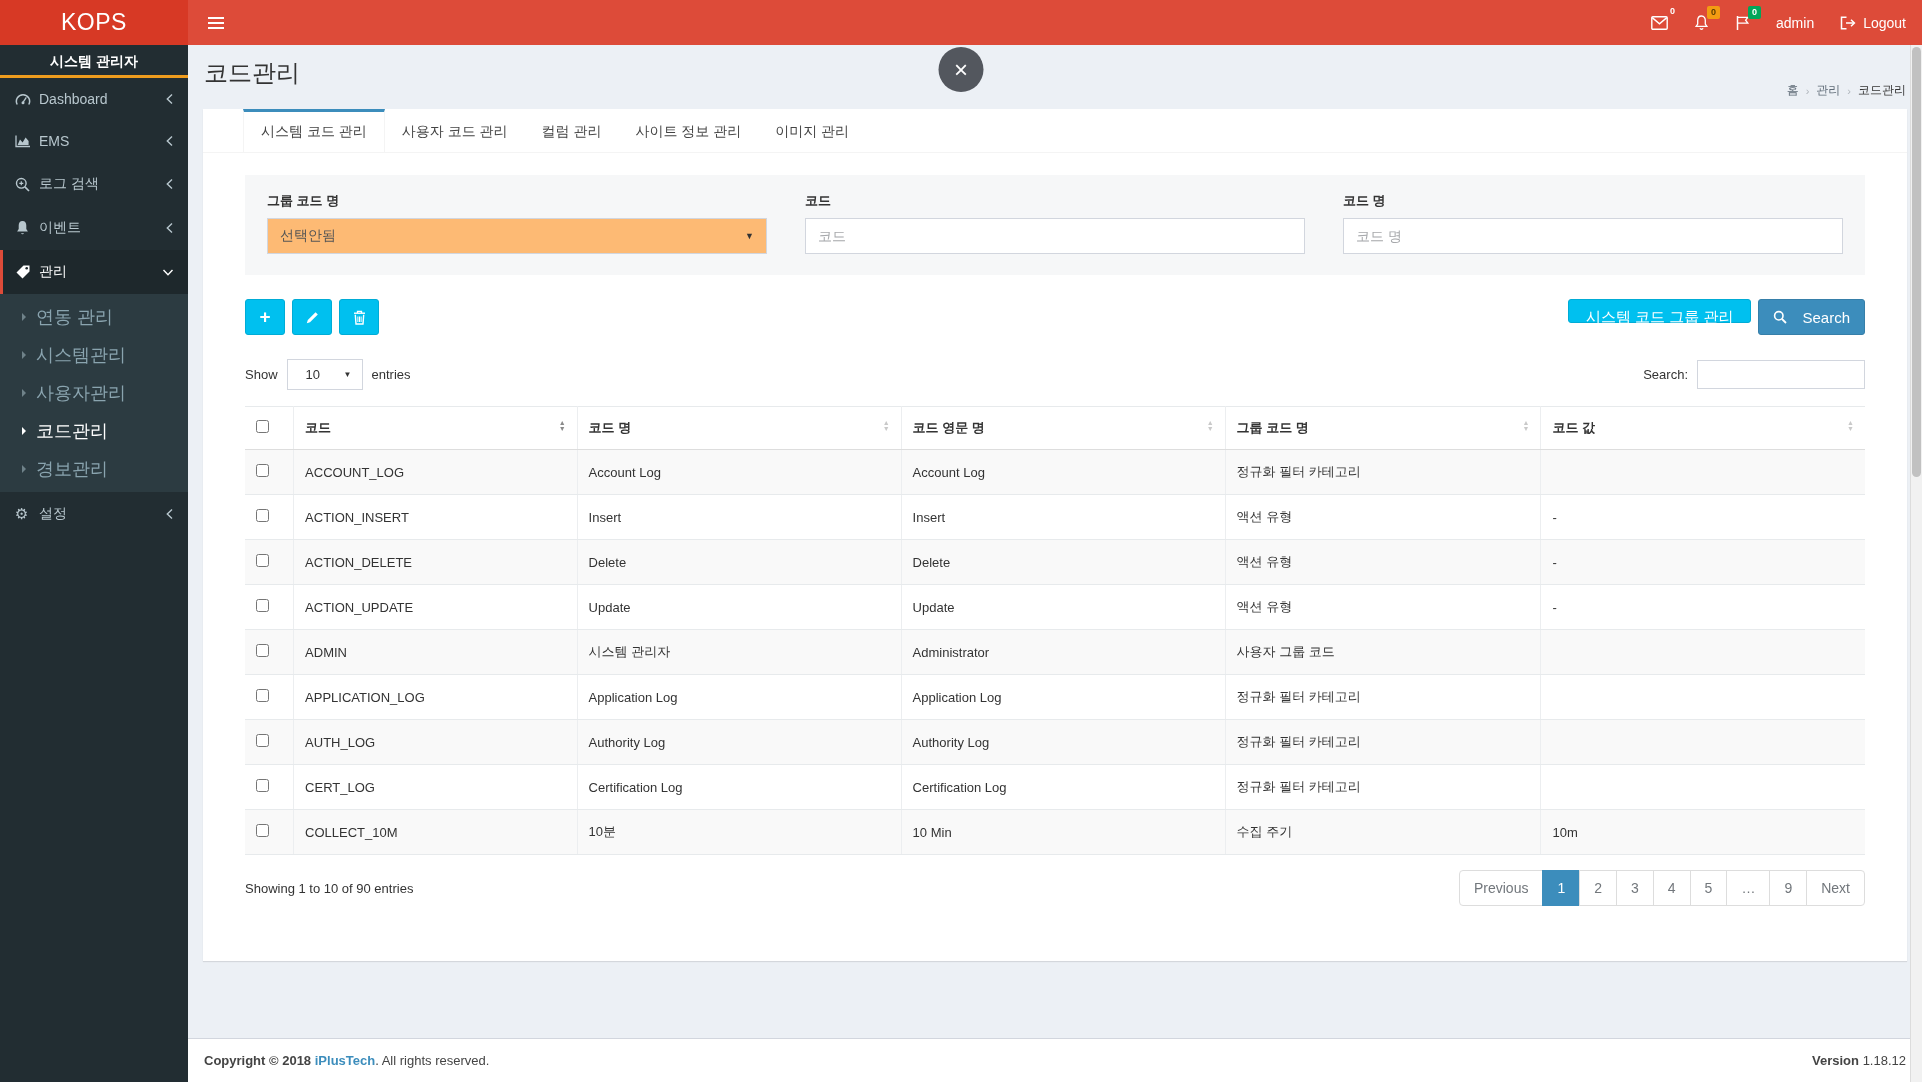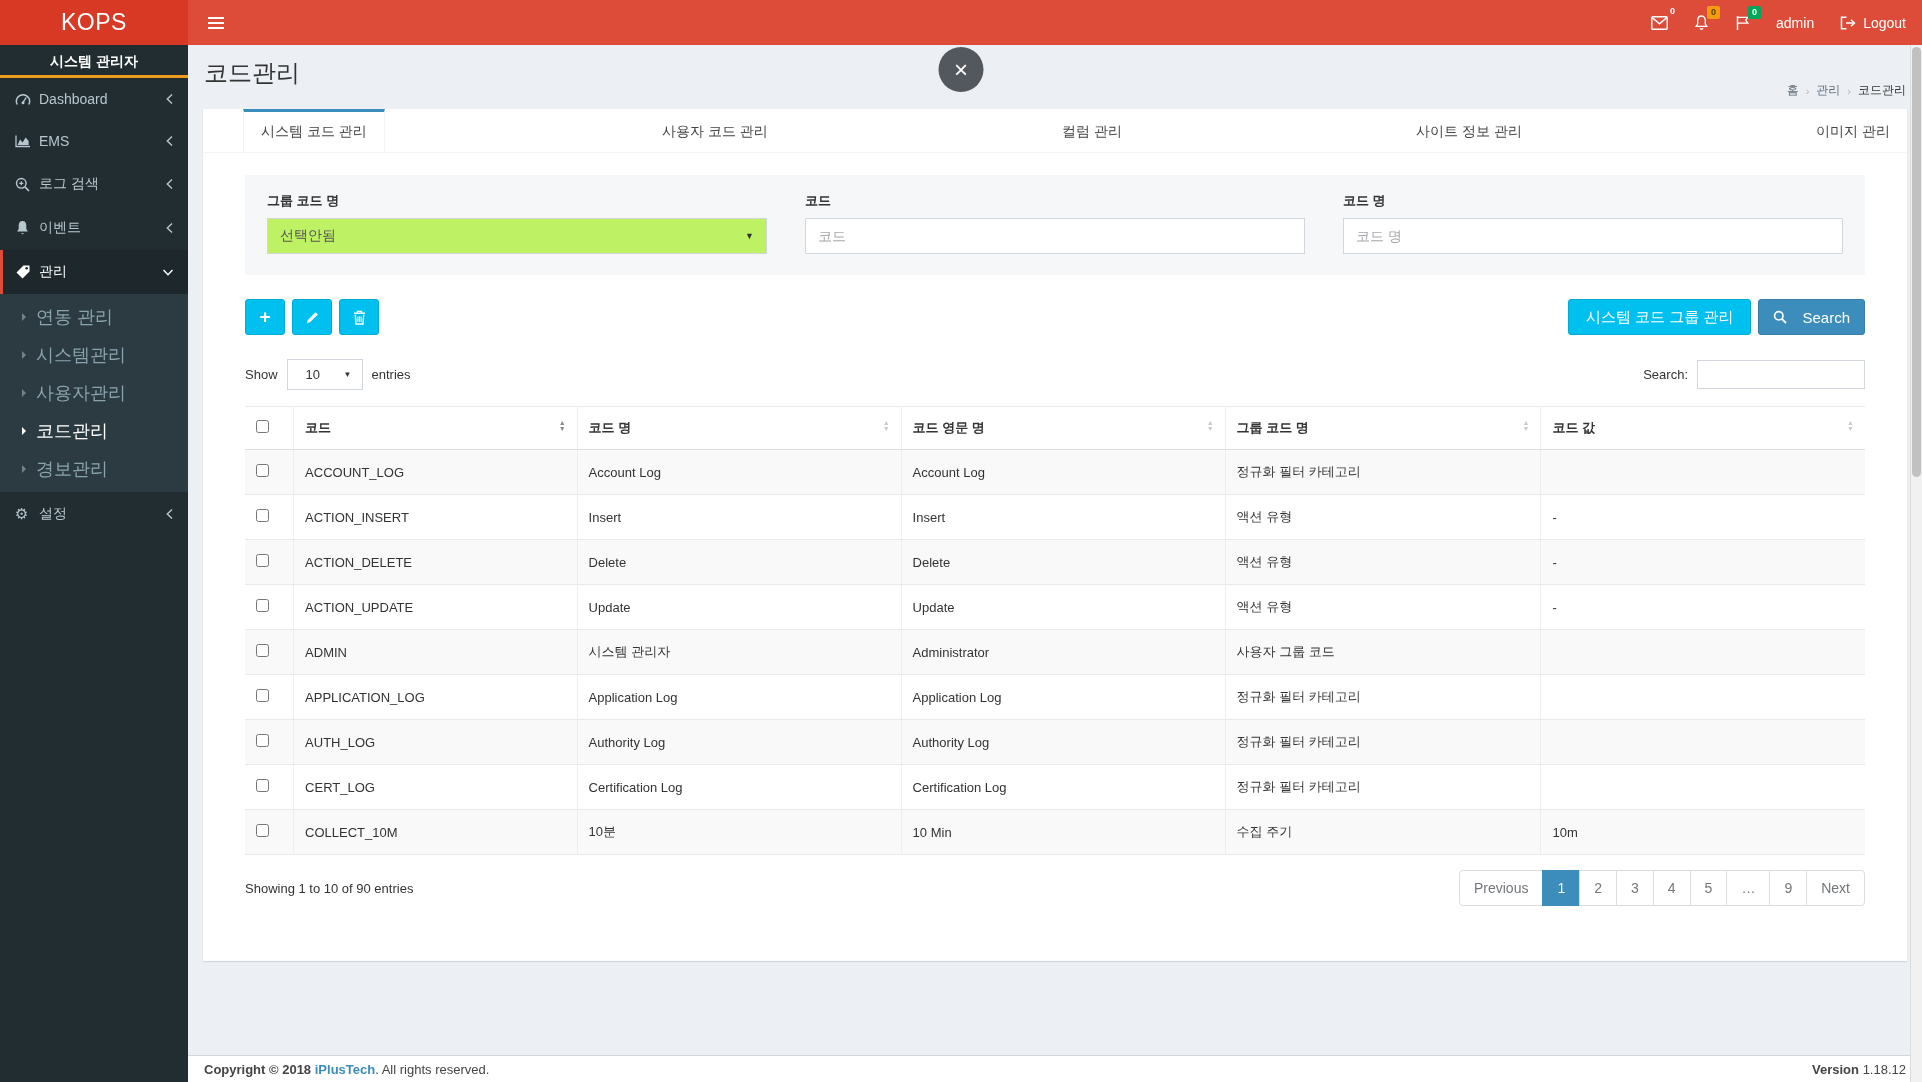--- a/index.html
+++ b/index.html
@@ -45,40 +45,40 @@
                border-radius:50%; background:#53575e; color:#fff; border:none; font-size:24px; line-height:1;
                cursor:pointer; z-index:40; display:flex; align-items:center; justify-content:center; }
   .content-header { height:64px; padding:12px 16px 8px; display:flex; justify-content:space-between; align-items:flex-end; }
   .page-title { margin:0; font-size:24px; font-weight:400; color:#333; align-self:flex-start; }
   .breadcrumb { font-size:12px; color:#5f6b77; display:flex; align-items:center; gap:7px; padding-bottom:2px; }
   .breadcrumb .bc-link { cursor:pointer; color:#5f6b77; }
   .breadcrumb .bc-sep { color:#b0b6bc; font-size:11px; }
   .breadcrumb .bc-current { color:#333; }
   
   .card { margin:0 15px; background:#fff; box-shadow:0 1px 1px rgba(0,0,0,.1); }
-  .tabs { display:flex; border-bottom:1px solid #f4f4f4; padding-left:40px;justify-content:space-between; }
+  .tabs { display:flex; border-bottom:1px solid #f4f4f4; padding-left:40px; }
   .tab { padding:11px 17px; font-size:14px; color:#444; border-top:3px solid transparent; cursor:pointer; }
   .tab.active { border-top-color:#3c8dbc; border-left:1px solid #f4f4f4; border-right:1px solid #f4f4f4; }
   .card-body { padding:22px 42px 55px; }
   
   .filter-panel { background:#f6f7f8; padding:17px 22px 21px; margin-bottom:24px; display:flex; gap:38px; }
   .fgroup { flex:1; }
   .fgroup .flabel { display:block; font-size:13px; font-weight:700; color:#333; margin-bottom:8px; }
-  .fselect { height:36px; border:1px solid #d2d6de; background:#bef264; display:flex; align-items:center;
+  .fselect { height:36px; border:1px solid #d2d6de; background:#fdba74; display:flex; align-items:center;
              justify-content:space-between; padding:0 12px; color:#555; font-size:14px; cursor:pointer; }
   .fselect .arrow { font-size:9px; color:#333; }
   .ftext { width:100%; height:36px; border:1px solid #d2d6de; padding:0 12px; font-size:14px; color:#555; background:#fff; }
   .ftext::placeholder, .dt-search input::placeholder { color:#a6a8ab; }
   
   .toolbar { display:flex; justify-content:space-between; align-items:center; margin-bottom:24px; }
   .toolbar-left { display:flex; gap:7px; }
   .toolbar-right { display:flex; gap:7px; }
   .btn-icon { width:40px; height:36px; background:#00c0ef; border:1px solid #00acd6; border-radius:3px; color:#fff;
               display:flex; align-items:center; justify-content:center; cursor:pointer; font-size:19px; font-weight:700; }
-  .btn-cyan { height:36px; padding:8px 17px; background:#00c0ef; border:1px solid #00acd6; border-radius:3px;
+  .btn-cyan { height:24px; padding:8px 17px; background:#00c0ef; border:1px solid #00acd6; border-radius:3px;
               color:#fff; font-size:15px; cursor:pointer; }
   .btn-blue { height:36px; padding:0 14px; background:#3c8dbc; border:1px solid #367fa9; border-radius:3px;
               color:#fff; font-size:15px; cursor:pointer; display:flex; align-items:center; gap:15px; }
   
   .dt-controls { display:flex; justify-content:space-between; align-items:center; margin-bottom:16px; font-size:13px; color:#333;gap:12px; }
   .dt-length { display:flex; align-items:center; }
   .show-select { width:76px; height:31px; border:1px solid #d2d6de; background:#fff; margin:0 9px; padding:0 10px 0 18px;
                  display:flex; align-items:center; justify-content:space-between; cursor:pointer; color:#333; }
   .show-select .arrow { font-size:8px; color:#333; }
   .dt-search { display:flex; align-items:center; }
@@ -99,21 +99,21 @@
   
   .dt-footer { display:flex; justify-content:space-between; align-items:center; margin-top:15px; }
   .dt-info { font-size:13px; color:#333; }
   .pagination { display:flex; }
   .page-btn { padding:9px 14px; border:1px solid #ddd; margin-left:-1px; background:#fff; color:#72777c;
               font-size:14px; cursor:pointer; }
   .page-btn:first-child { border-radius:4px 0 0 4px; margin-left:0; }
   .page-btn:last-child { border-radius:0 4px 4px 0; }
   .page-btn.active { background:#3c8dbc; border-color:#3c8dbc; color:#fff; }
   
-  .footer { position:absolute; left:188px; right:0; bottom:0; height:27px; background:#fff;
+  .footer { position:absolute; left:188px; right:0; bottom:0; height:44px; background:#fff;
             border-top:1px solid #d2d6de; display:flex; align-items:center; justify-content:space-between;
             padding:0 16px; font-size:13px; color:#444; z-index:25;text-align:center; }
   .footer b { font-weight:700; }
   .footer .brand { color:#3c8dbc; font-weight:700; }
   
   .scrollbar { position:absolute; top:45px; right:0; bottom:0; width:12px; background:#f1f1f1;
                border-left:1px solid #dcdcdc; z-index:50; }
   .scroll-thumb { position:absolute; top:2px; left:1px; width:9px; height:430px; background:#c1c1c1; border-radius:5px; }
 </style>
 </head>

